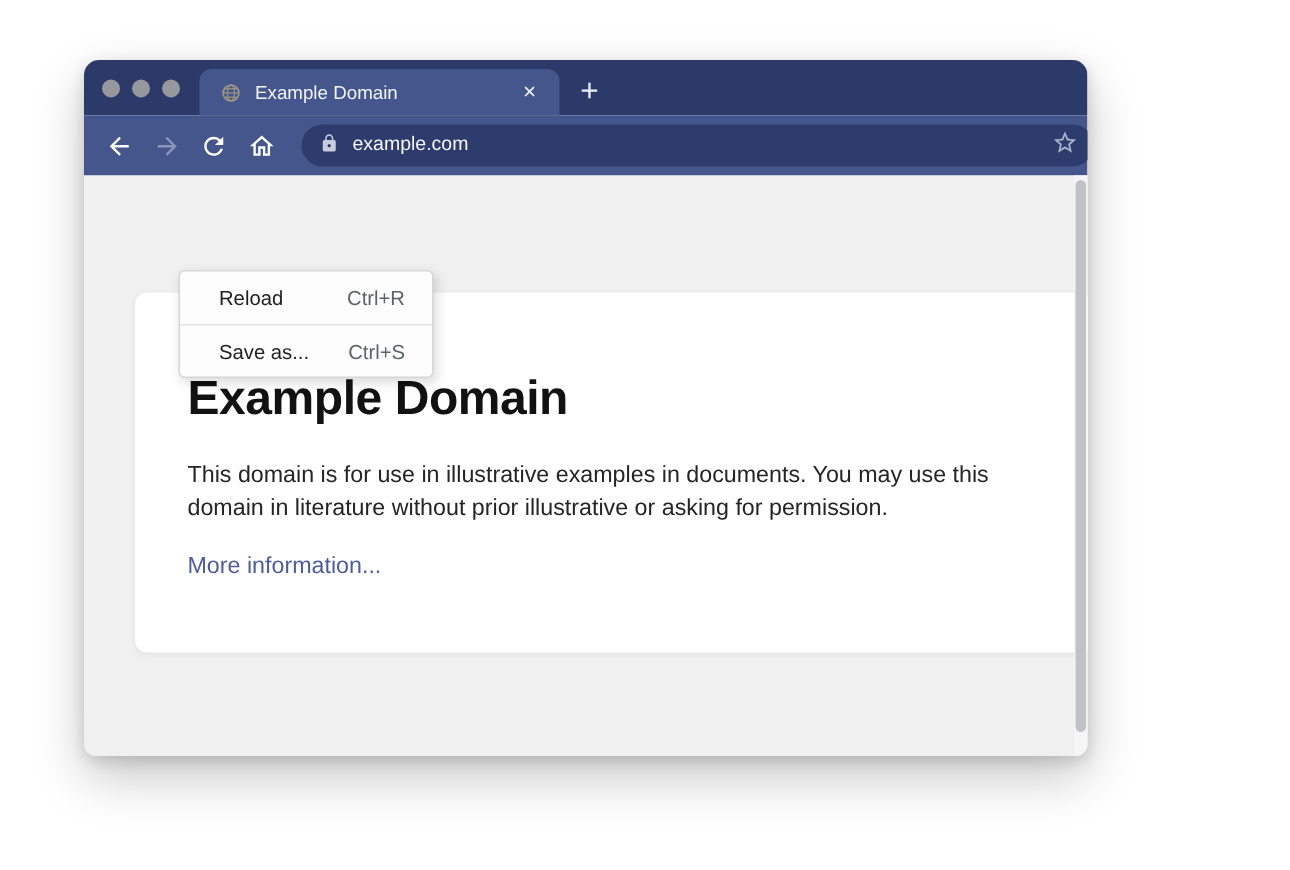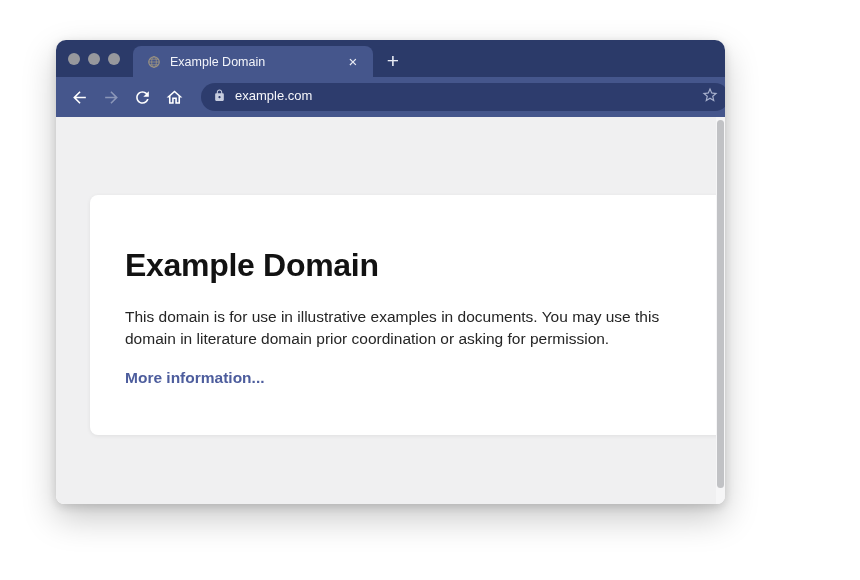--- a/index.html
+++ b/index.html
@@ -56,21 +56,21 @@
     background: #f0f0f1; border-radius: 0 0 8px 8px; }
 
   .card { position: absolute; left: 34px; top: 78px; width: 670px; height: 240px;
     background: #ffffff; border-radius: 8px; box-shadow: 0 1px 4px rgba(0,0,0,.07); }
 
   .page-title { position: absolute; left: 69px; top: 130px; font-size: 32px; font-weight: 700;
     color: #121212; letter-spacing: -.3px; }
   .page-body { position: absolute; left: 69px; top: 189px; width: 588px; font-size: 15.5px;
     line-height: 22px; color: #252525; }
   .page-link { position: absolute; left: 69px; top: 252px; font-size: 15.5px; color: #4d5d9d;
-    text-decoration: none; font-weight: bold; }
+    text-decoration: none; }
 
   
   .scrollbar-track { position: absolute; right: 0; top: 0; width: 9px; height: 100%; background: #f6f6f7; }
   .scrollbar-thumb { position: absolute; right: 1px; top: 3px; width: 7px; height: 368px;
     background: #c1c2c5; border-radius: 4px; }
 
   
   .context-menu { position: absolute; left: 63px; top: 63px; width: 170px;
     background: #fdfdfd; border: 1px solid #d6d6d8; border-radius: 4px;
     box-shadow: 2px 3px 8px rgba(0,0,0,.14); z-index: 5; }
@@ -147,22 +147,32 @@
       <svg viewBox="0 0 24 24">
         <path d="M12 8c1.1 0 2-.9 2-2s-.9-2-2-2-2 .9-2 2 .9 2 2 2zm0 2c-1.1 0-2 .9-2 2s.9 2 2 2 2-.9 2-2-.9-2-2-2zm0 6c-1.1 0-2 .9-2 2s.9 2 2 2 2-.9 2-2-.9-2-2-2z" fill="#ffffff"></path>
       </svg>
     </div>
   </div>
 
   <div class="content">
     <div class="card"></div>
 
     <div class="page-title">Example Domain</div>
-    <div class="page-body">This domain is for use in illustrative examples in documents. You may use this domain in literature domain prior coordination or asking for permission.</div>
+    <div class="page-body">This domain is for use in illustrative examples in documents. You may use this domain in literature without prior illustrative or asking for permission.</div>
     <a class="page-link" href="#">More information...</a>
 
+    <div class="context-menu">
+      <div class="menu-item">
+        <span class="menu-label">Reload</span>
+        <span class="menu-shortcut">Ctrl+R</span>
+      </div>
+      <div class="menu-item">
+        <span class="menu-label">Save as...</span>
+        <span class="menu-shortcut">Ctrl+S</span>
+      </div>
+    </div>
 
     <div class="scrollbar-track">
       <div class="scrollbar-thumb"></div>
     </div>
   </div>
 
 </div>
 
 </body></html>

